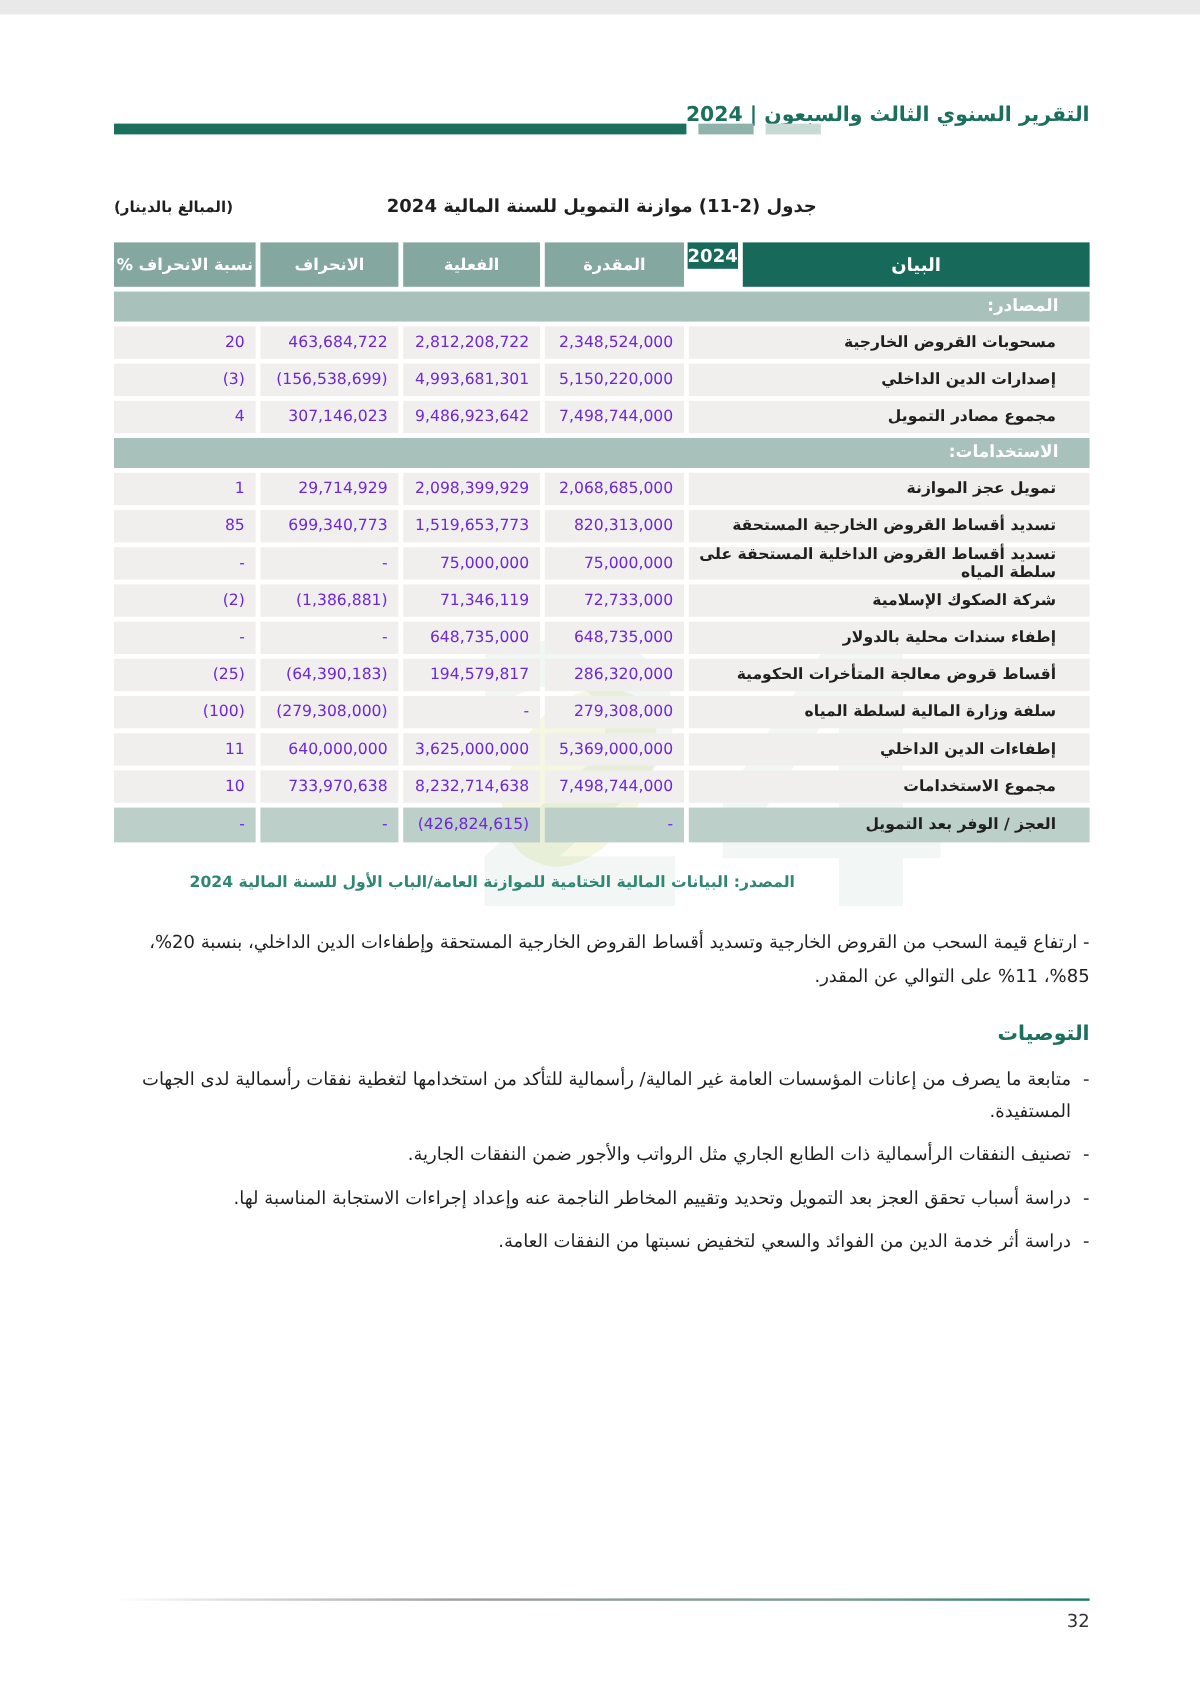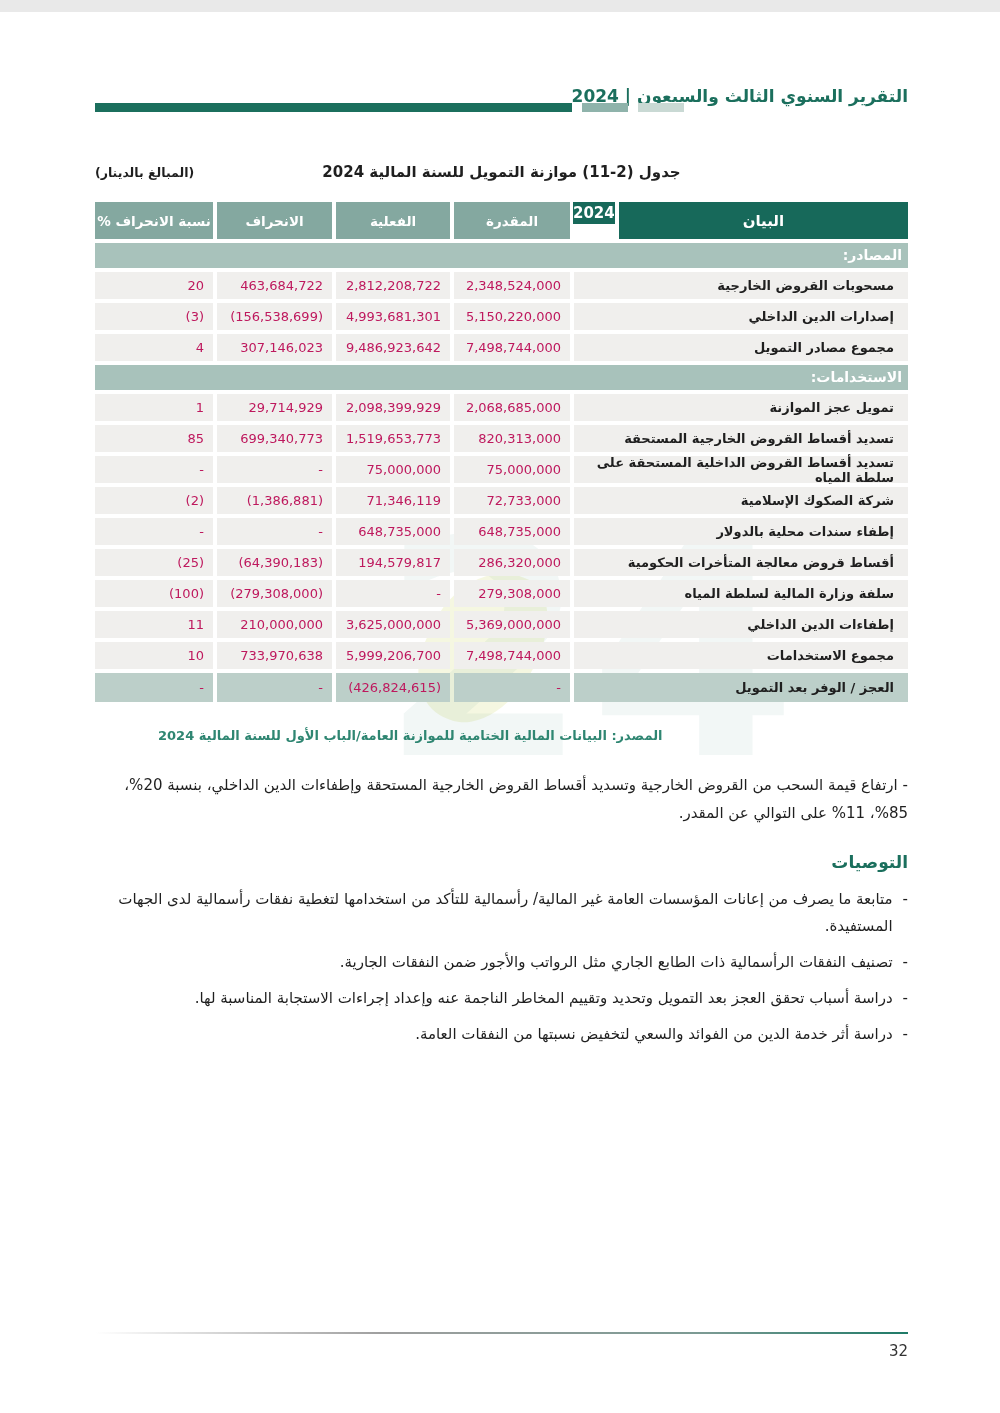--- a/index.html
+++ b/index.html
@@ -64,30 +64,30 @@
   .th-cols { display:flex; gap:4px; height:37px; }
   .th-col {
     background:#84a8a0; color:#fff; font-size:13.5px; font-weight:bold;
     display:flex; align-items:center; justify-content:center; text-align:left;
   }
   .w-est { width:116px; } .w-act { width:114px; } .w-dev { width:115px; } .w-pct { width:118px; }
 
   .section-row {
     margin-top:4px; height:25px; line-height:25px;
     background:#a8c2bb; color:#fff; font-size:14px; font-weight:bold;
-    padding-right:6px; box-sizing:border-box;
+    padding-right:26px; box-sizing:border-box;
   }
   .tr { margin-top:4px; display:flex; gap:4px; height:27px; }
   .td { background:#f0efed; display:flex; align-items:center; box-sizing:border-box; }
   .td.label {
     flex:1; font-size:13px; font-weight:bold; color:#1f1f1f;
-    padding-right:14px;
+    padding-right:28px;
   }
   .td.num {
-    font-size:13px; color:#be185d; direction:ltr;
+    font-size:13px; color:#6d28d9; direction:ltr;
     justify-content:flex-end; padding-right:9px;
   }
   .tr.final .td { background:#bccfc9; height:29px; }
   .tr.final { height:29px; }
 
   .source-note {
     position:absolute; top:716px; left:158px;
     font-size:13px; font-weight:bold; color:#2f8672; white-space:nowrap; direction:rtl;
   }
 
@@ -229,27 +229,27 @@
       <div class="td label">سلفة وزارة المالية لسلطة المياه</div>
       <div class="td num w-est">279,308,000</div>
       <div class="td num w-act">-</div>
       <div class="td num w-dev">(279,308,000)</div>
       <div class="td num w-pct">(100)</div>
     </div>
     <div class="tr">
       <div class="td label">إطفاءات الدين الداخلي</div>
       <div class="td num w-est">5,369,000,000</div>
       <div class="td num w-act">3,625,000,000</div>
-      <div class="td num w-dev">210,000,000</div>
+      <div class="td num w-dev">640,000,000</div>
       <div class="td num w-pct">11</div>
     </div>
     <div class="tr">
       <div class="td label">مجموع الاستخدامات</div>
       <div class="td num w-est">7,498,744,000</div>
-      <div class="td num w-act">5,999,206,700</div>
+      <div class="td num w-act">8,232,714,638</div>
       <div class="td num w-dev">733,970,638</div>
       <div class="td num w-pct">10</div>
     </div>
 
     <div class="tr final">
       <div class="td label">العجز / الوفر بعد التمويل</div>
       <div class="td num w-est">-</div>
       <div class="td num w-act">(426,824,615)</div>
       <div class="td num w-dev">-</div>
       <div class="td num w-pct">-</div>

